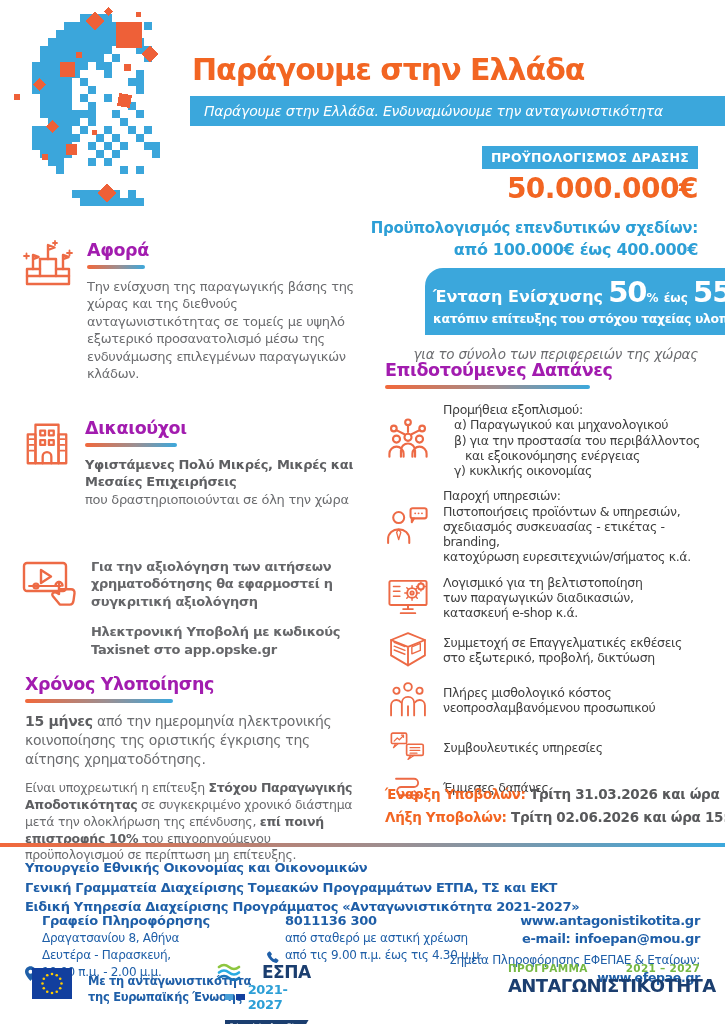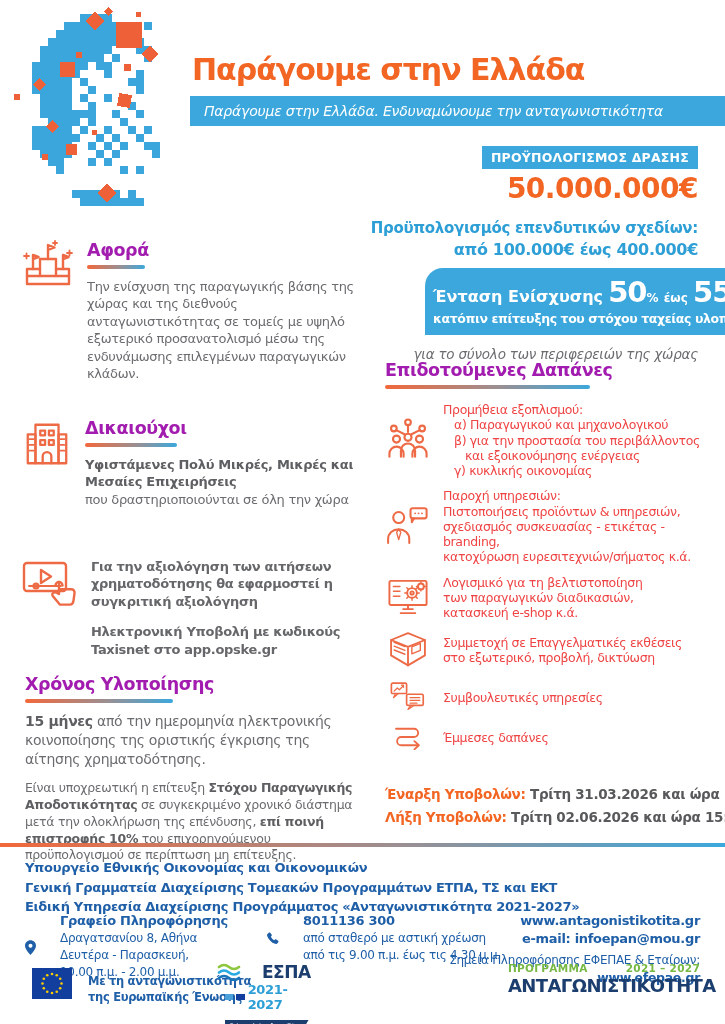--- a/index.html
+++ b/index.html
@@ -29,37 +29,37 @@
   .sec-icon{flex:0 0 50px;display:flex;justify-content:center;}
   .sec-title{font-size:17.5px;font-weight:bold;color:#a21caf;letter-spacing:-0.4px;}
   .grad{background:linear-gradient(90deg,#F2683B 0%,#9B8F92 55%,#3CA8DC 100%);height:4px;border-radius:2px;margin-top:5px;}
   .body{font-size:13px;line-height:1.34;color:#6B6C6F;letter-spacing:-0.3px;margin-top:9px;}
   .bold{font-weight:bold;color:#5E5F62;}
   .sub-note{font-size:13px;line-height:1.34;letter-spacing:-0.3px;font-weight:bold;color:#66676A;margin-top:13px;}
   
   .expenses{left:385px;top:360px;width:340px;}
   .exp-item{display:flex;gap:12px;align-items:center;margin-bottom:10px;}
   .exp-icon{flex:0 0 46px;display:flex;justify-content:center;}
-  .exp-text{font-size:12.5px;line-height:1.22;color:#ef4444;letter-spacing:-0.35px;}
+  .exp-text{font-size:12.5px;line-height:1.22;color:#404040;letter-spacing:-0.35px;}
   .oicon svg{stroke:#ED6A45;fill:none;stroke-width:2.4;stroke-linecap:round;stroke-linejoin:round;}
   .dates{left:385px;top:786px;font-size:13.5px;letter-spacing:-0.3px;color:#58595B;font-weight:bold;}
   .date-line{margin-bottom:7px;white-space:nowrap;}
   .date-label{color:#F26522;font-weight:bold;}
   .divider{left:0;top:843px;width:725px;height:4px;background:linear-gradient(90deg,#F2683B 0%,#9B8F92 55%,#3CA8DC 100%);}
   
   .footer{color:#1F5FA8;}
   .ministry{left:25px;top:858px;font-size:13px;font-weight:bold;line-height:1.5;letter-spacing:-0.3px;}
   .fcol{position:absolute;top:912px;font-size:12px;line-height:1.4;letter-spacing:-0.3px;}
   .fcol .head{font-weight:bold;font-size:13px;}
   .col1{left:25px;}  .col2{left:266px;}
   .col3{right:25px;text-align:right;}
   .col3 .big{font-weight:bold;font-size:13px;}
   .col3 .pts{margin-top:4px;}
   .col3 .bold2{font-weight:bold;font-size:12.5px;}
-  .iconrow{display:flex;gap:24px;align-items:center;}
+  .iconrow{display:flex;gap:6px;align-items:flex-end;}
   .eu-flag{left:32px;top:968px;}
   .eu-text{left:88px;top:974px;font-size:11.5px;font-weight:bold;color:#1F5FA8;line-height:1.35;letter-spacing:-0.3px;}
   .espa{left:217px;top:962px;width:100px;}
   .espa-row1{display:flex;align-items:center;gap:21px;}
   .espa-name{font-size:17px;font-weight:bold;color:#1B3E6F;letter-spacing:-0.5px;}
   .espa-row2{display:flex;align-items:center;gap:3px;margin-top:0px;margin-left:8px;}
   .flag-chip{width:9px;height:6px;display:inline-block;}
   .espa-years{font-size:13px;font-weight:bold;color:#2D9FD6;letter-spacing:-0.3px;}
   .espa-tag{margin-top:2px;margin-left:8px;background:#1B3E6F;color:#fff;font-size:5px;
             padding:2px 5px;display:inline-block;clip-path:polygon(0 0,100% 0,93% 100%,0 100%);white-space:nowrap;}
@@ -315,20 +315,35 @@
           <path d="M8 16l14 5.5M8 21l14 5.5M8 26l14 5.5" stroke-width="1.8"></path>
           <path d="M31 22l11-4.5v9L31 31z" stroke-width="1.8"></path>
         </svg>
       </span>
       <div class="exp-text">
           <div>Συμμετοχή σε Επαγγελματικές εκθέσεις</div>
           <div>στο εξωτερικό, προβολή, δικτύωση</div>
         </div>
     </div>
 
+    <div class="exp-item">
+      <span class="exp-icon oicon">
+        <svg width="40" height="40" viewBox="0 0 52 52">
+          <circle cx="26" cy="9" r="5"></circle>
+            <circle cx="11" cy="14" r="4"></circle>
+            <circle cx="41" cy="14" r="4"></circle>
+          <path d="M18 46V30c0-5 3.5-8 8-8s8 3 8 8v16M26 34v12"></path>
+          <path d="M4 46V33c0-4 3-7 7-7 2.5 0 4.5 1 5.7 2.8M48 46V33c0-4-3-7-7-7-2.5 0-4.5 1-5.7 2.8"></path>
+        </svg>
+      </span>
+      <div class="exp-text">
+          <div>Πλήρες μισθολογικό κόστος</div>
+          <div>νεοπροσλαμβανόμενου προσωπικού</div>
+        </div>
+    </div>
 
     <div class="exp-item">
       <span class="exp-icon oicon">
         <svg width="36" height="34" viewBox="0 0 52 46">
           <rect x="2" y="3" width="22" height="15" rx="2"></rect>
           <path d="M6 14.5l4.5-4.5 3 2.5 6-6M16.5 6h3v3" stroke-width="1.8"></path>
           <path d="M8 18l-3 6 7-6" stroke-width="1.8"></path>
           <rect x="24" y="19" width="24" height="16" rx="2"></rect>
           <path d="M29 24h14M29 28h14M29 32h10" stroke-width="1.8"></path>
           <path d="M30 35l-4 6 9-6" stroke-width="1.8"></path>

